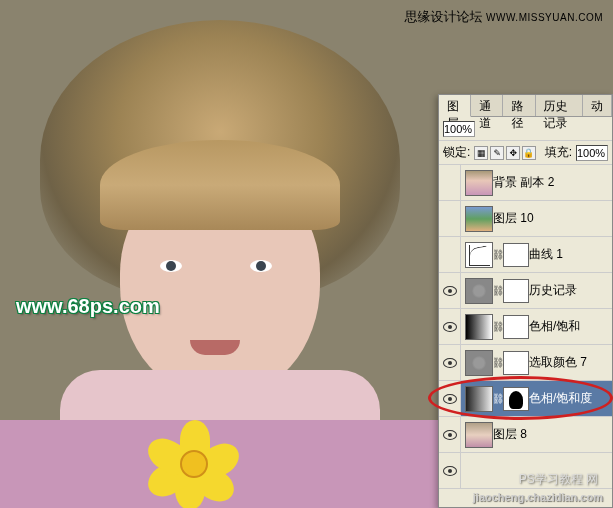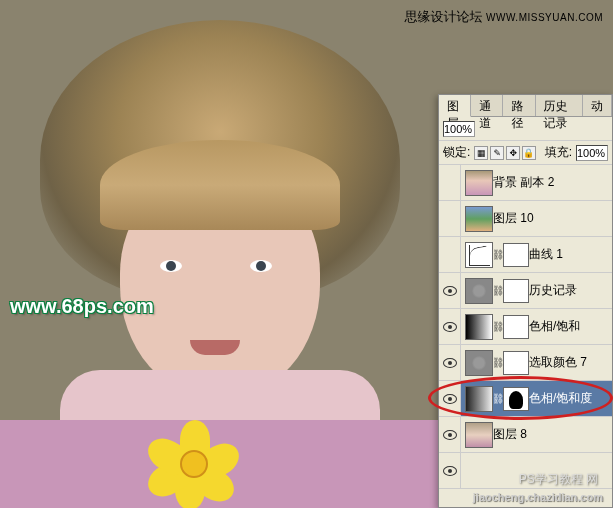--- a/index.html
+++ b/index.html
@@ -119,21 +119,21 @@
     .p1 { top: 0; left: 30px; }
     .p2 { top: 20px; left: 55px; transform: rotate(60deg); }
     .p3 { top: 45px; left: 50px; transform: rotate(120deg); }
     .p4 { top: 50px; left: 25px; transform: rotate(180deg); }
     .p5 { top: 40px; left: 2px; transform: rotate(240deg); }
     .p6 { top: 15px; left: 2px; transform: rotate(300deg); }
     .center { position: absolute; top: 30px; left: 30px; width: 28px; height: 28px; background: #f0c020; border-radius: 50%; border: 2px solid #d09018; }
     .watermark-68ps {
       position: absolute;
       top: 295px;
-      left: 10px;
+      left: 16px;
       color: #fff;
       font-size: 20px;
       font-weight: bold;
       text-shadow: -1px -1px 0 #0a8040, 1px -1px 0 #0a8040, -1px 1px 0 #0a8040, 1px 1px 0 #0a8040, 2px 2px 2px rgba(0,0,0,0.3);
     }
     .bottom-watermark {
       position: absolute;
       bottom: 5px;
       right: 10px;
       color: #ccc;

